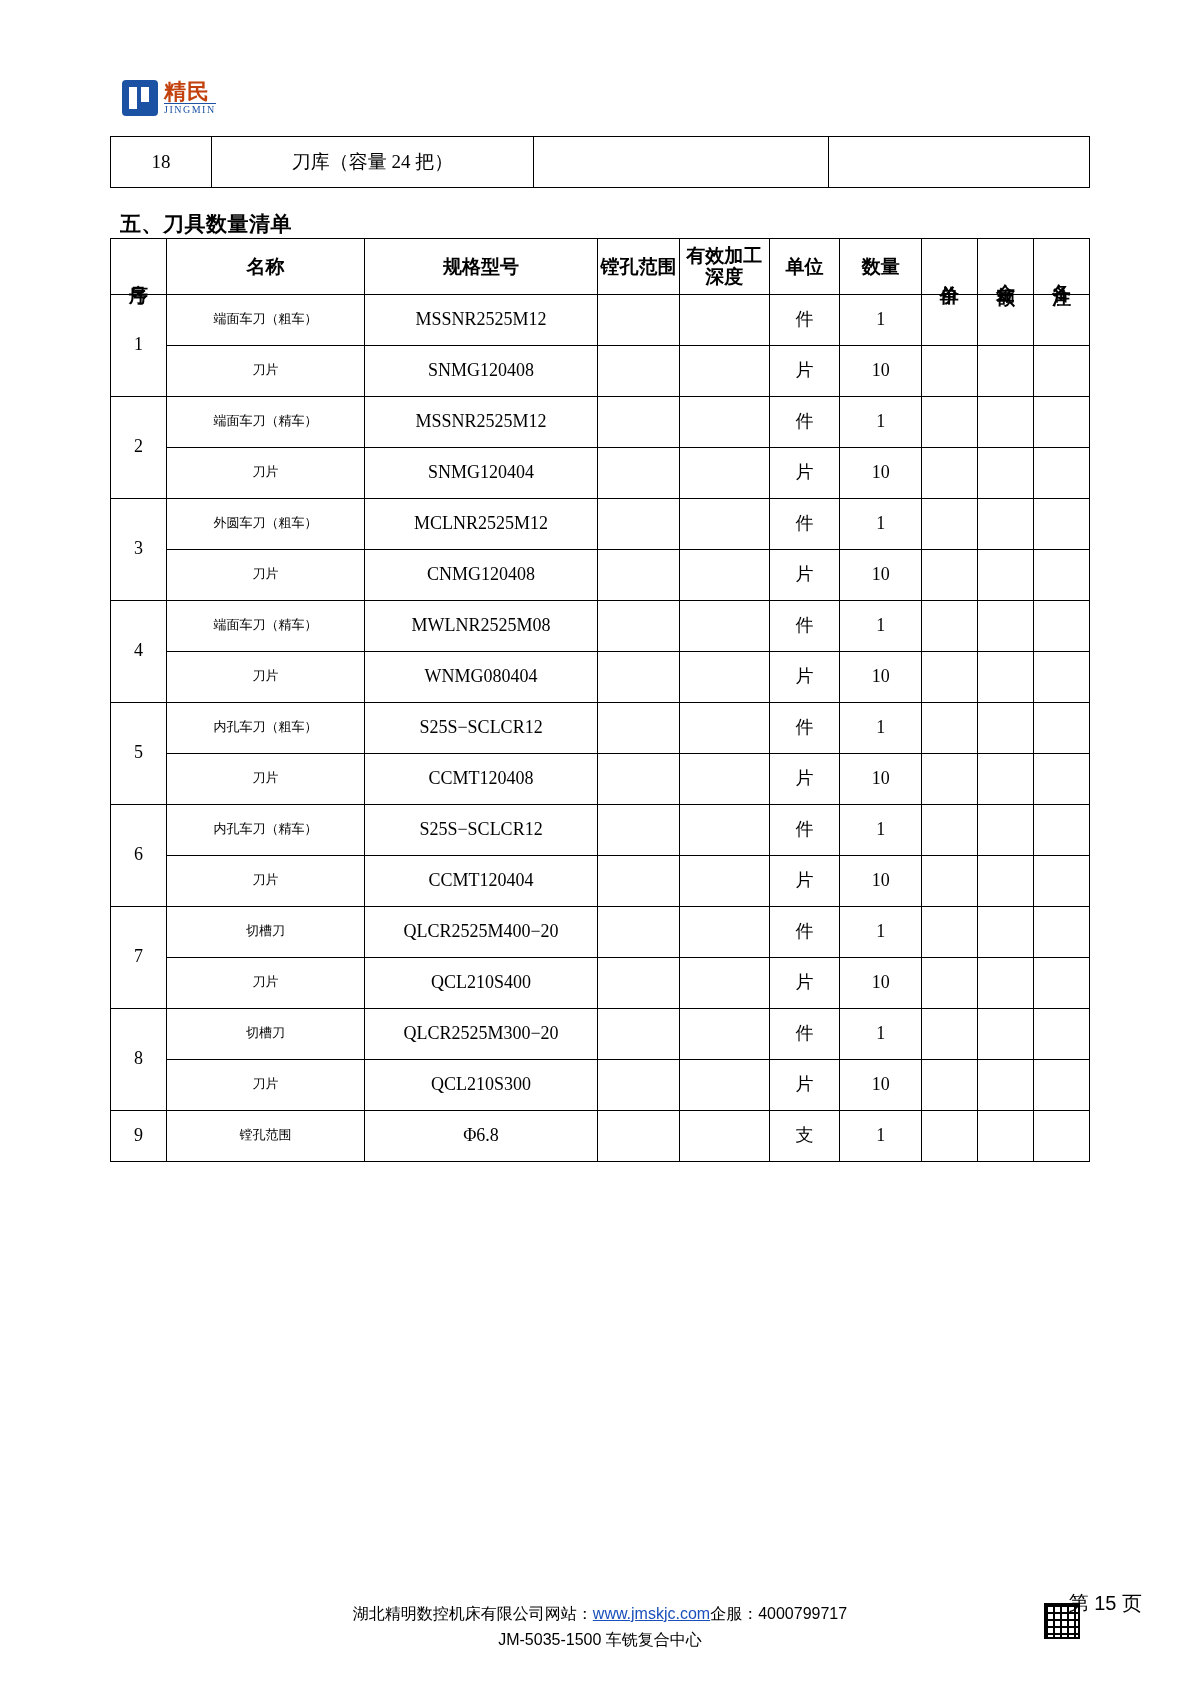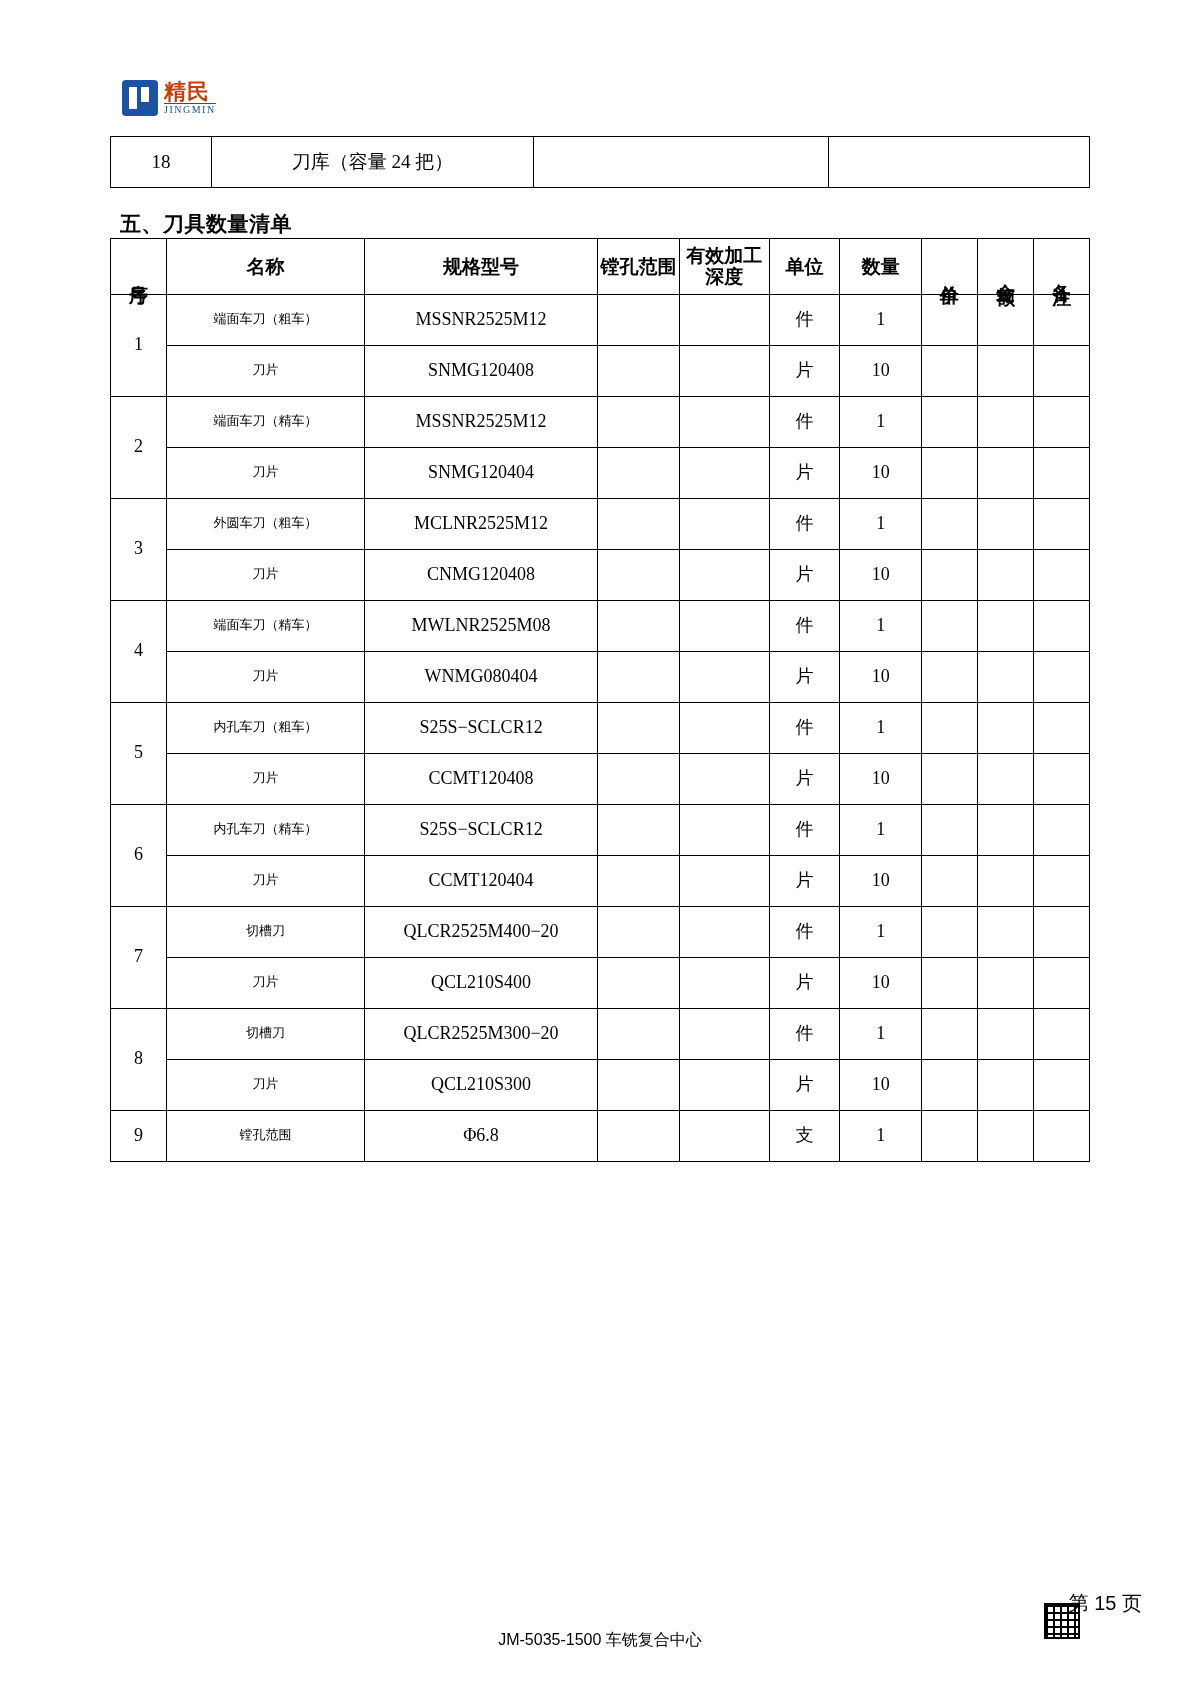--- a/index.html
+++ b/index.html
@@ -441,20 +441,23 @@
         <td>1</td>
         <td></td>
         <td></td>
         <td></td>
       </tr>
 
     </tbody>
   </table>
 
   <div class="footer">
+    <div class="footer-line1">
+      <span>湖北精明数控机床有限公司网站：</span><a class="footer-link" href="#">www.jmskjc.com</a><span>企服：</span><span>4000799717</span>
+    </div>
     <div class="footer-line2">JM-5035-1500 车铣复合中心</div>
   </div>
 
   <div class="qr"></div>
 
   <div class="page-no">
     <span>第</span>
     <span>15</span>
     <span>页</span>
   </div>

